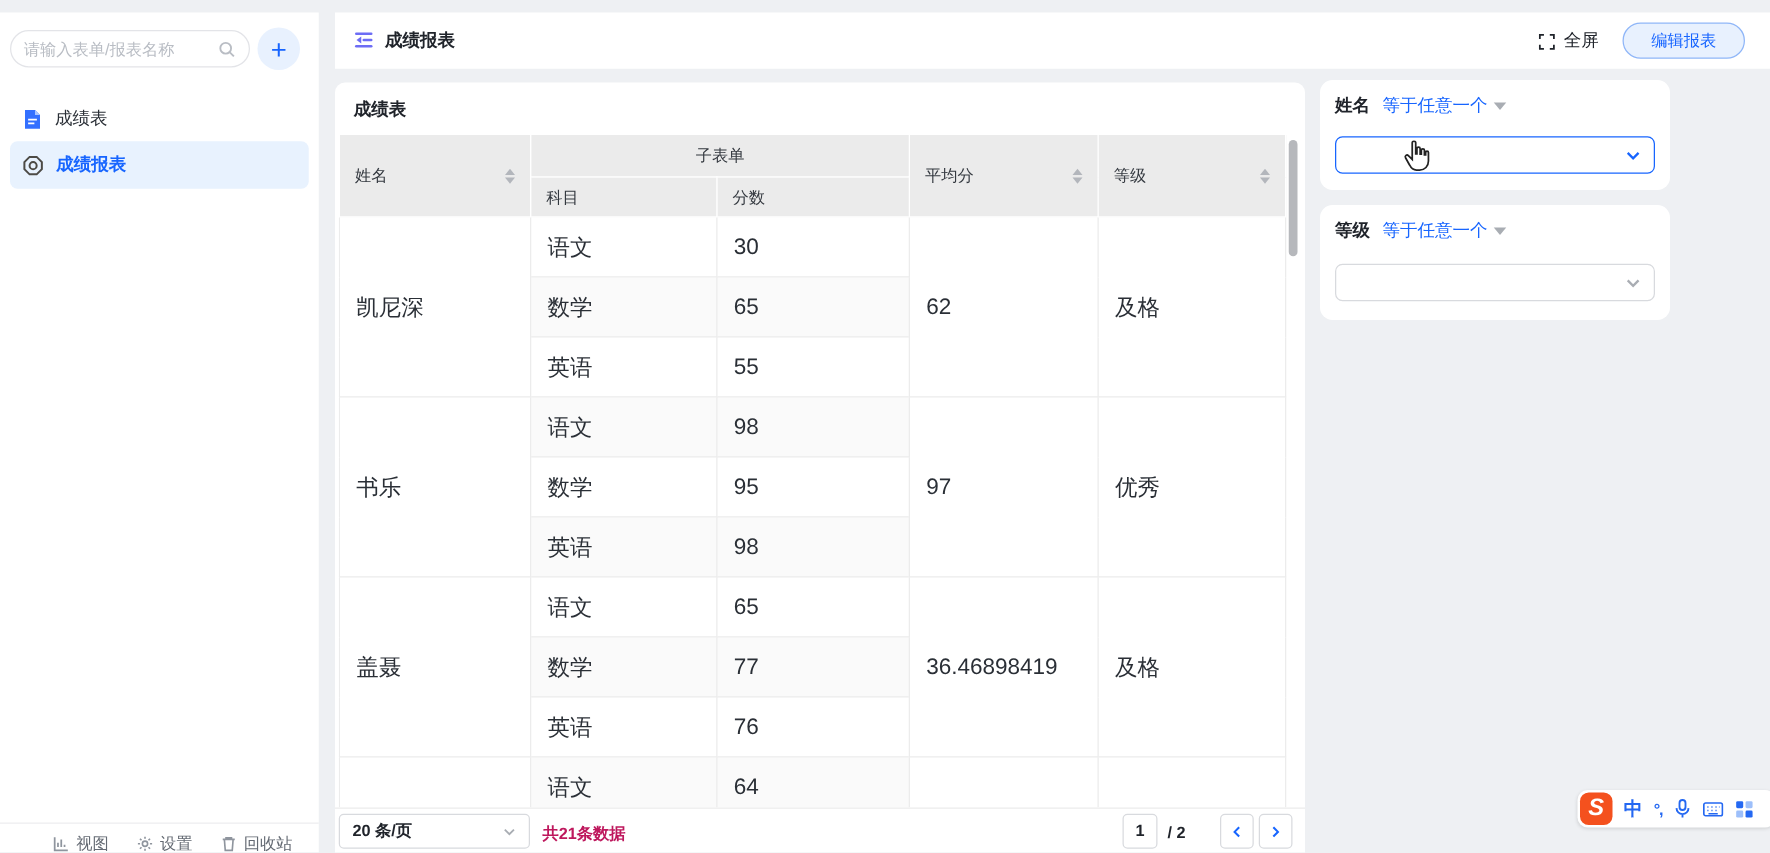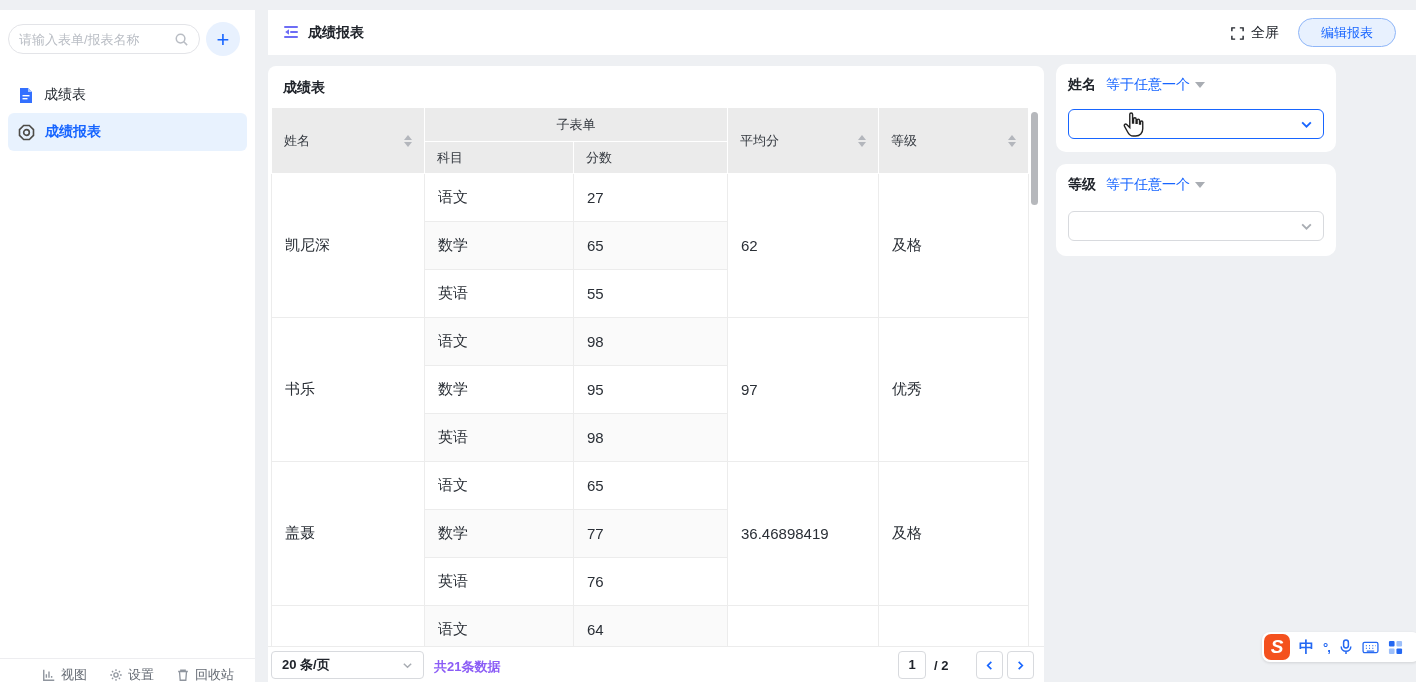--- a/index.html
+++ b/index.html
@@ -53,31 +53,31 @@
     background:#ebebeb; border:1px solid #fff; font-weight:500; font-size:13px; color:#33383f;
     text-align:left; padding:0 12px;
   }
   .grid th.group { text-align:center; height:34px; }
   .grid tr.h2 th { height:32px; }
   .grid th .th-flex { display:flex; align-items:center; justify-content:space-between; }
   .sort { display:inline-flex; flex-direction:column; gap:2px; cursor:pointer; }
   .sort i { display:block; width:0; height:0; border-left:4px solid transparent; border-right:4px solid transparent; }
   .sort .up { border-bottom:5px solid #b3b6bc; }
   .sort .dn { border-top:5px solid #b3b6bc; }
-  .grid td { border:1px solid #ececec; height:48px; padding:0 13px; font-size:15px; color:#2a2f36; background:#fff; vertical-align:middle; }
+  .grid td { border:1px solid #ececec; height:48px; padding:0 13px; font-size:18px; color:#2a2f36; background:#fff; vertical-align:middle; }
   .grid td.stripe { background:#fafafa; }
   .pager {
     position:absolute; left:0; top:580px; width:776px; height:36px; border-top:1px solid #ececec;
     background:#fff; display:flex; align-items:center;font-weight:bold;
   }
   .size-select {
     position:absolute; left:3px; top:4px; width:153px; height:28px; border:1px solid #d8dade; border-radius:4px;
     display:flex; align-items:center; justify-content:space-between; padding:0 10px; color:#20242b; cursor:pointer; background:#fff;
   }
-  .total-label { position:absolute; left:166px; top:11px; color:#8b5cf6; }
+  .total-label { position:absolute; left:166px; top:11px; color:#be185d; }
   .page-box { position:absolute; top:4px; width:28px; height:28px; border:1px solid #d8dade; border-radius:4px; text-align:center; line-height:26px; background:#fff; }
   .page-cur { left:630px; }
   .page-suffix { position:absolute; left:666px; top:11px; color:#20242b; }
   .nav-btn { position:absolute; top:4px; width:27px; height:28px; border:1px solid #d8dade; border-radius:4px; background:#fff; display:flex; align-items:center; justify-content:center; cursor:pointer; }
   .nav-prev { left:708px; } .nav-next { left:739px; }
   .vscrollbar { position:absolute; left:763px; top:46px; width:7px; height:93px; border-radius:4px; background:#b6b8bc; }
 
   
   .filter-card { width:280px; background:#fff; border-radius:10px; }
   .fc1 { left:1056px; top:64px; height:88px; }
@@ -222,21 +222,21 @@
         </tr>
         <tr class="h2">
           <th>科目</th>
           <th>分数</th>
         </tr>
       </thead>
       <tbody>
           <tr>
             <td rowspan="3">凯尼深</td>
             <td>语文</td>
-            <td>27</td>
+            <td>30</td>
             <td rowspan="3">62</td>
             <td rowspan="3">及格</td>
           </tr>
           <tr>
             <td class="stripe">数学</td>
             <td class="stripe">65</td>
           </tr>
           <tr>
             <td>英语</td>
             <td>55</td>

